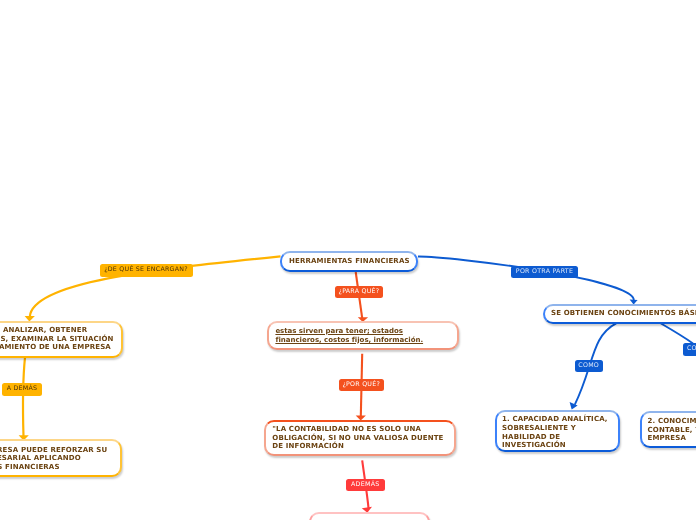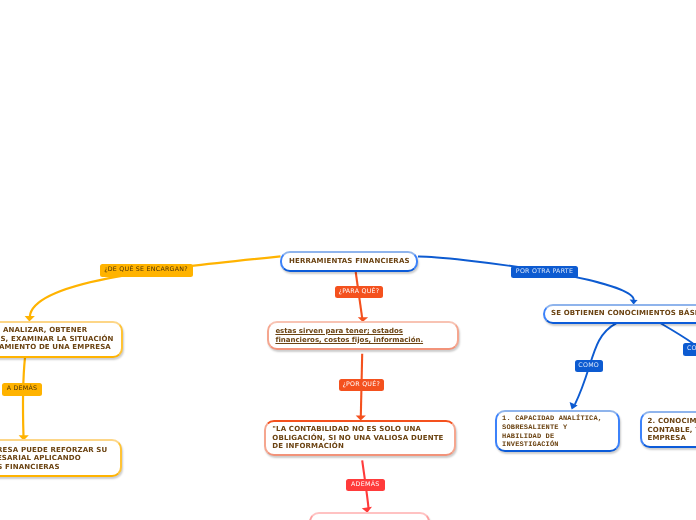--- a/index.html
+++ b/index.html
@@ -96,21 +96,21 @@
 
   <div class="node c-red" style="left:308.6px;top:512px;width:121px;height:30px;">
     <span class="txt" style="margin-left:8.5px;"></span>
   </div>
 
   <div class="node c-blue" style="left:543px;top:303.5px;width:195px;height:20px;">
     <span class="txt" style="margin-left:6px;">SE OBTIENEN CONOCIMIENTOS BÁSICOS</span>
   </div>
 
   <div class="node c-blue" style="left:494.6px;top:409.5px;width:125px;height:42px;">
-    <span class="txt" style="margin-left:5.5px;margin-top:4px;font-family:Liberation Mono, monospace;">1. CAPACIDAD ANALÍTICA,
+    <span class="txt" style="margin-left:5.5px;margin-top:4px;">1. CAPACIDAD ANALÍTICA,
 SOBRESALIENTE Y
 HABILIDAD DE
 INVESTIGACIÓN</span>
   </div>
 
   <div class="node c-blue" style="left:639.5px;top:411px;width:105px;height:37px;">
     <span class="txt" style="margin-left:6px;margin-top:1px;">2. CONOCIMIENTO
 CONTABLE, Y DE LA
 EMPRESA</span>
   </div>

